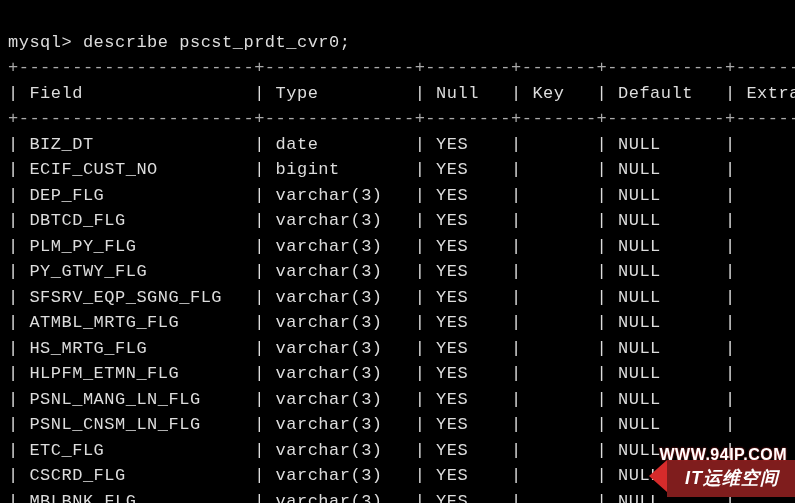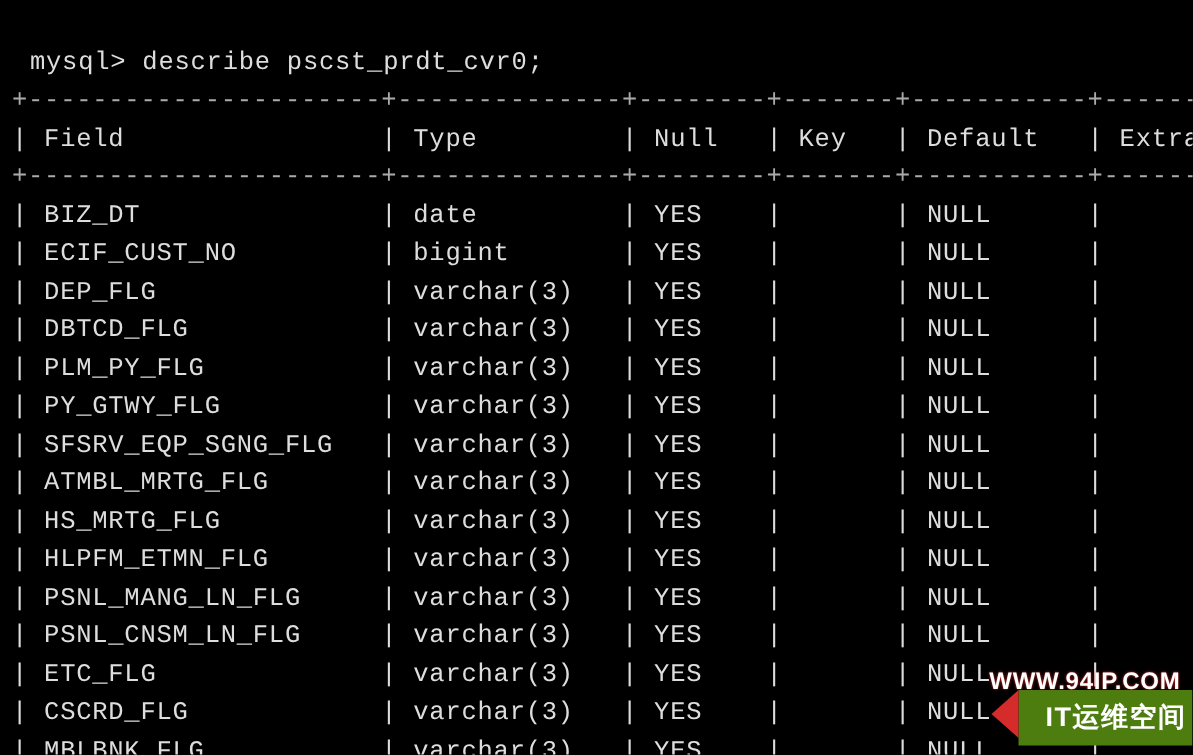--- a/index.html
+++ b/index.html
@@ -19,43 +19,43 @@
       padding: 4px 8px;
       line-height: 1.5;
       letter-spacing: 0.5px;
     }
     .terminal {
       white-space: pre;
       color: #ddd;
     }
     .prompt-line {
       color: #ddd;
-      margin-left: 12px;
     }
     .divider-line {
       color: #aaa;
     }
     .header-row {
       color: #ddd;
     }
     .data-row {
       color: #ddd;
     }
     .watermark-bar {
       position: absolute;
       bottom: 6px;
       right: 0;
-      background: #4d7c0f;
+      background: #7f1d1d;
       color: #fff;
       font-family: Arial, "Microsoft YaHei", sans-serif;
       font-size: 18px;
       font-weight: bold;
-      padding: 5px 4px 5px 18px;
+      padding: 5px 16px 5px 18px;
       letter-spacing: 1px;
       z-index: 10;
+      font-style: italic;
     }
     .watermark-bar::before {
       content: "";
       position: absolute;
       left: -18px;
       top: 0;
       width: 0;
       height: 0;
       border-top: 16px solid transparent;
       border-bottom: 16px solid transparent;

